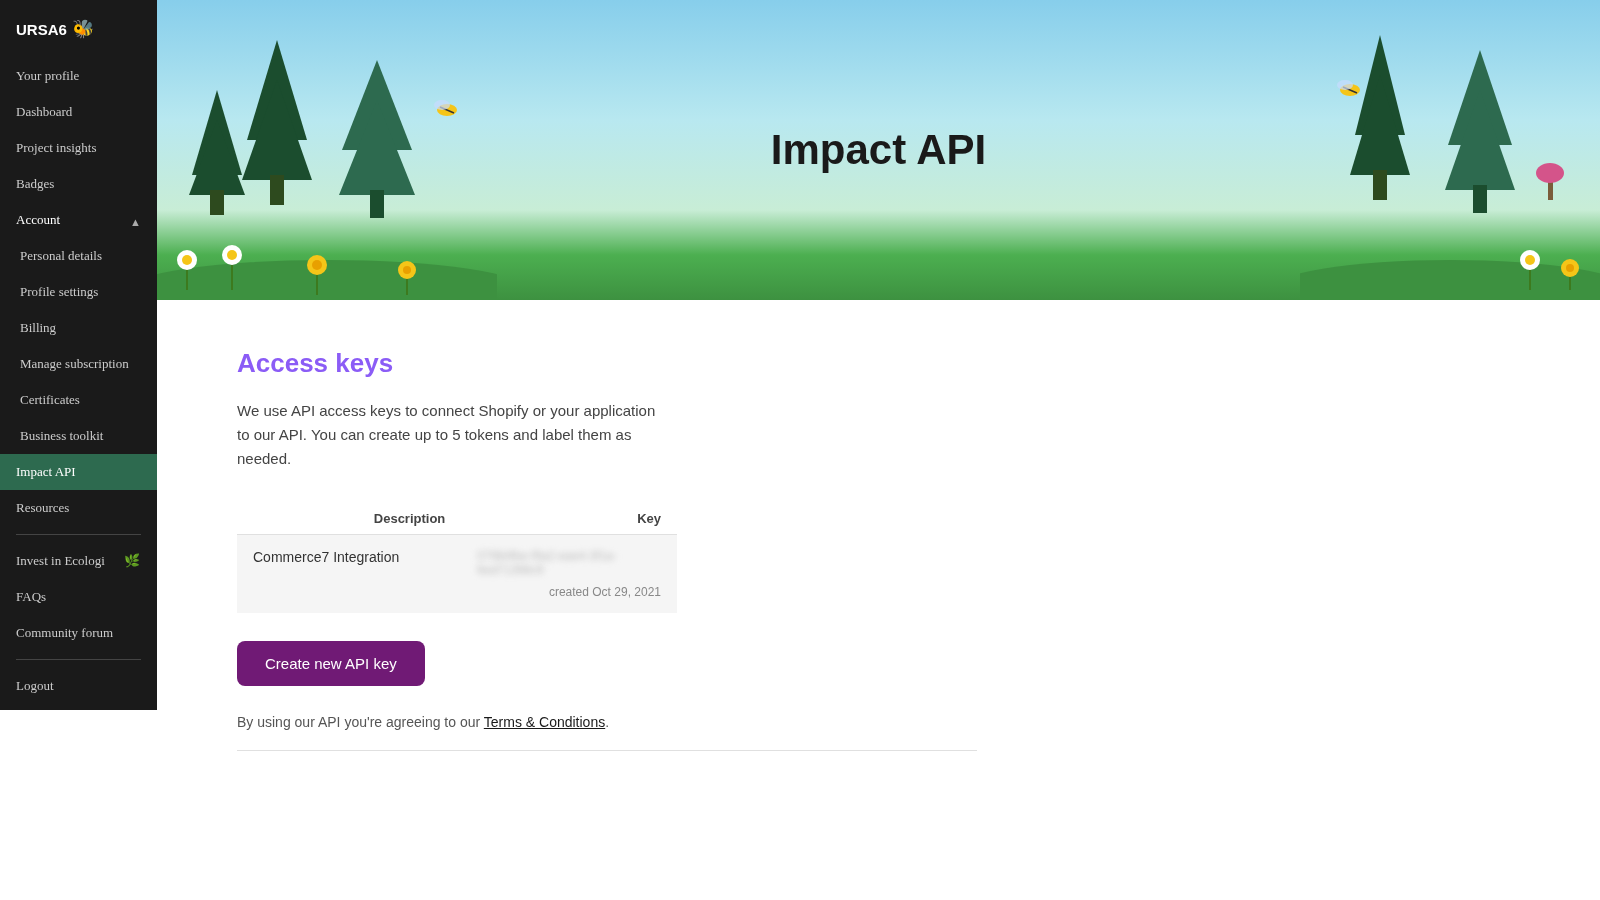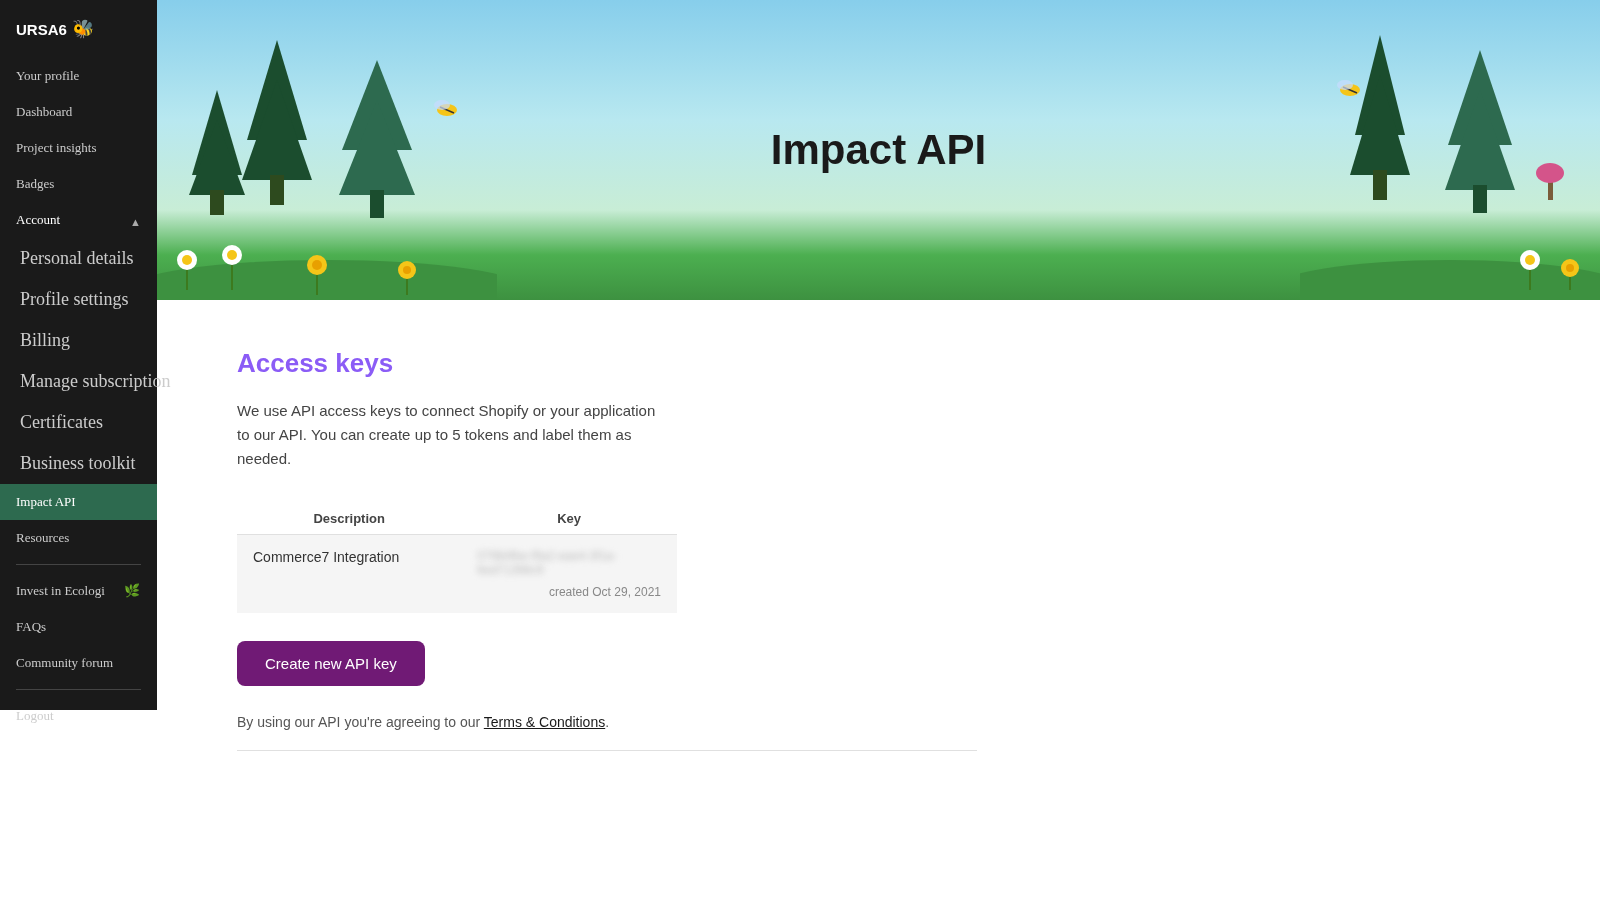--- a/index.html
+++ b/index.html
@@ -48,21 +48,21 @@
     .nav-item.active {
       background: #2d6a4f;
       color: #fff;
     }
     .nav-item.section-header {
       color: #fff;
       font-size: 13px;
     }
     .nav-item.sub-item {
       padding-left: 20px;
-      font-size: 18px;
+      font-size: 13px;
       color: #ccc;
     }
     .nav-divider {
       height: 1px;
       background: #444;
       margin: 8px 16px;
     }
     .sidebar-bottom {
       padding: 12px 16px 20px;
     }
@@ -140,21 +140,21 @@
       max-width: 420px;
     }
 
     
     .api-table {
       width: 440px;
       border-collapse: collapse;
       margin-bottom: 28px;
     }
     .api-table thead th {
-      text-align: center;
+      text-align: right;
       font-size: 13px;
       font-weight: 600;
       color: #444;
       padding: 8px 16px;
       border-bottom: 1px solid #e0e0e0;
     }
     .api-table tbody tr {
       background: #f5f5f5;
     }
     .api-table tbody td {

